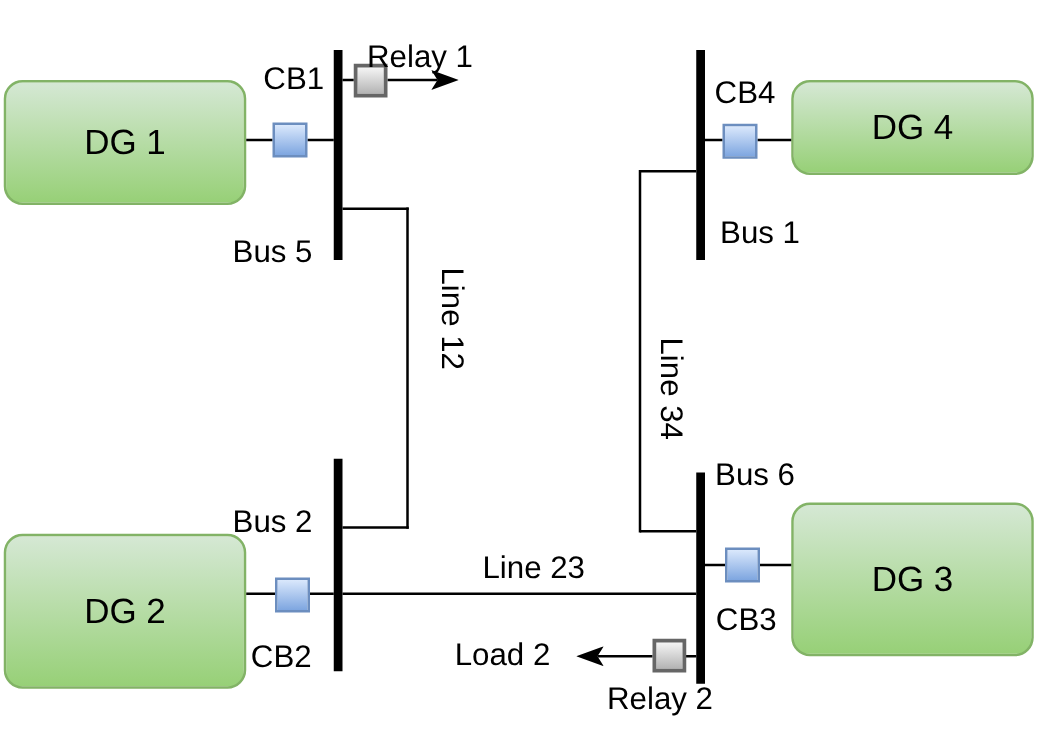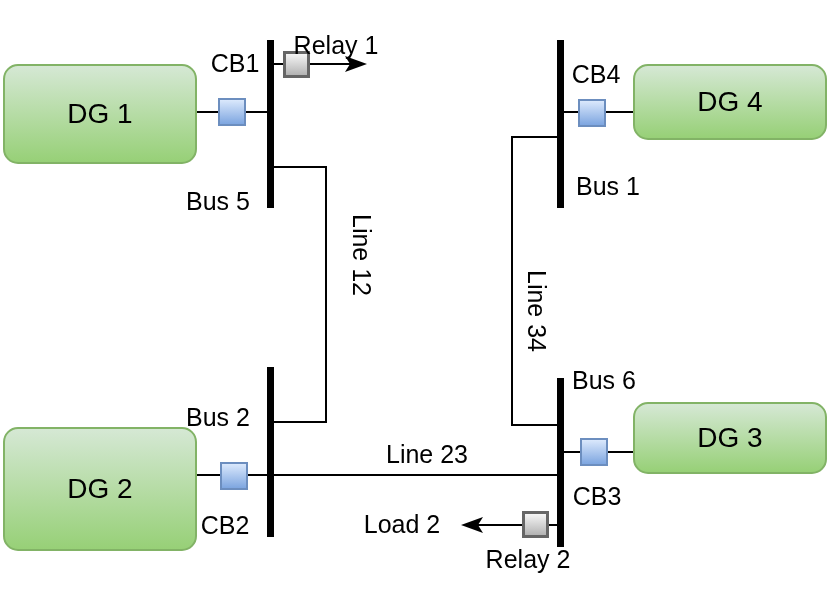--- a/index.html
+++ b/index.html
@@ -10,21 +10,21 @@
   
   .dg{
     position:absolute;box-sizing:border-box;
     border:2px solid #82b366;border-radius:15px;
     background:linear-gradient(to bottom,#d5e8d4 0%,#97d077 100%);
     display:flex;align-items:center;justify-content:center;
     font-size:28px;
   }
   .dg1{left:3px;top:64px;width:194px;height:100px;}
   .dg2{left:3px;top:427px;width:194px;height:124px;}
-  .dg3{left:633px;top:402px;width:194px;height:72px;}
+  .dg3{left:633px;top:402px;width:194px;height:123px;}
   .dg4{left:633px;top:64px;width:194px;height:76px;}
   
   .bus{position:absolute;width:7px;background:#000;}
   .bus1{left:267px;top:40px;height:168px;}
   .bus2{left:267px;top:367px;height:170px;}
   .bus3{left:557px;top:378px;height:169px;}
   .bus4{left:557px;top:40px;height:168px;}
   
   .cb{
     position:absolute;width:28px;height:28px;box-sizing:border-box;

